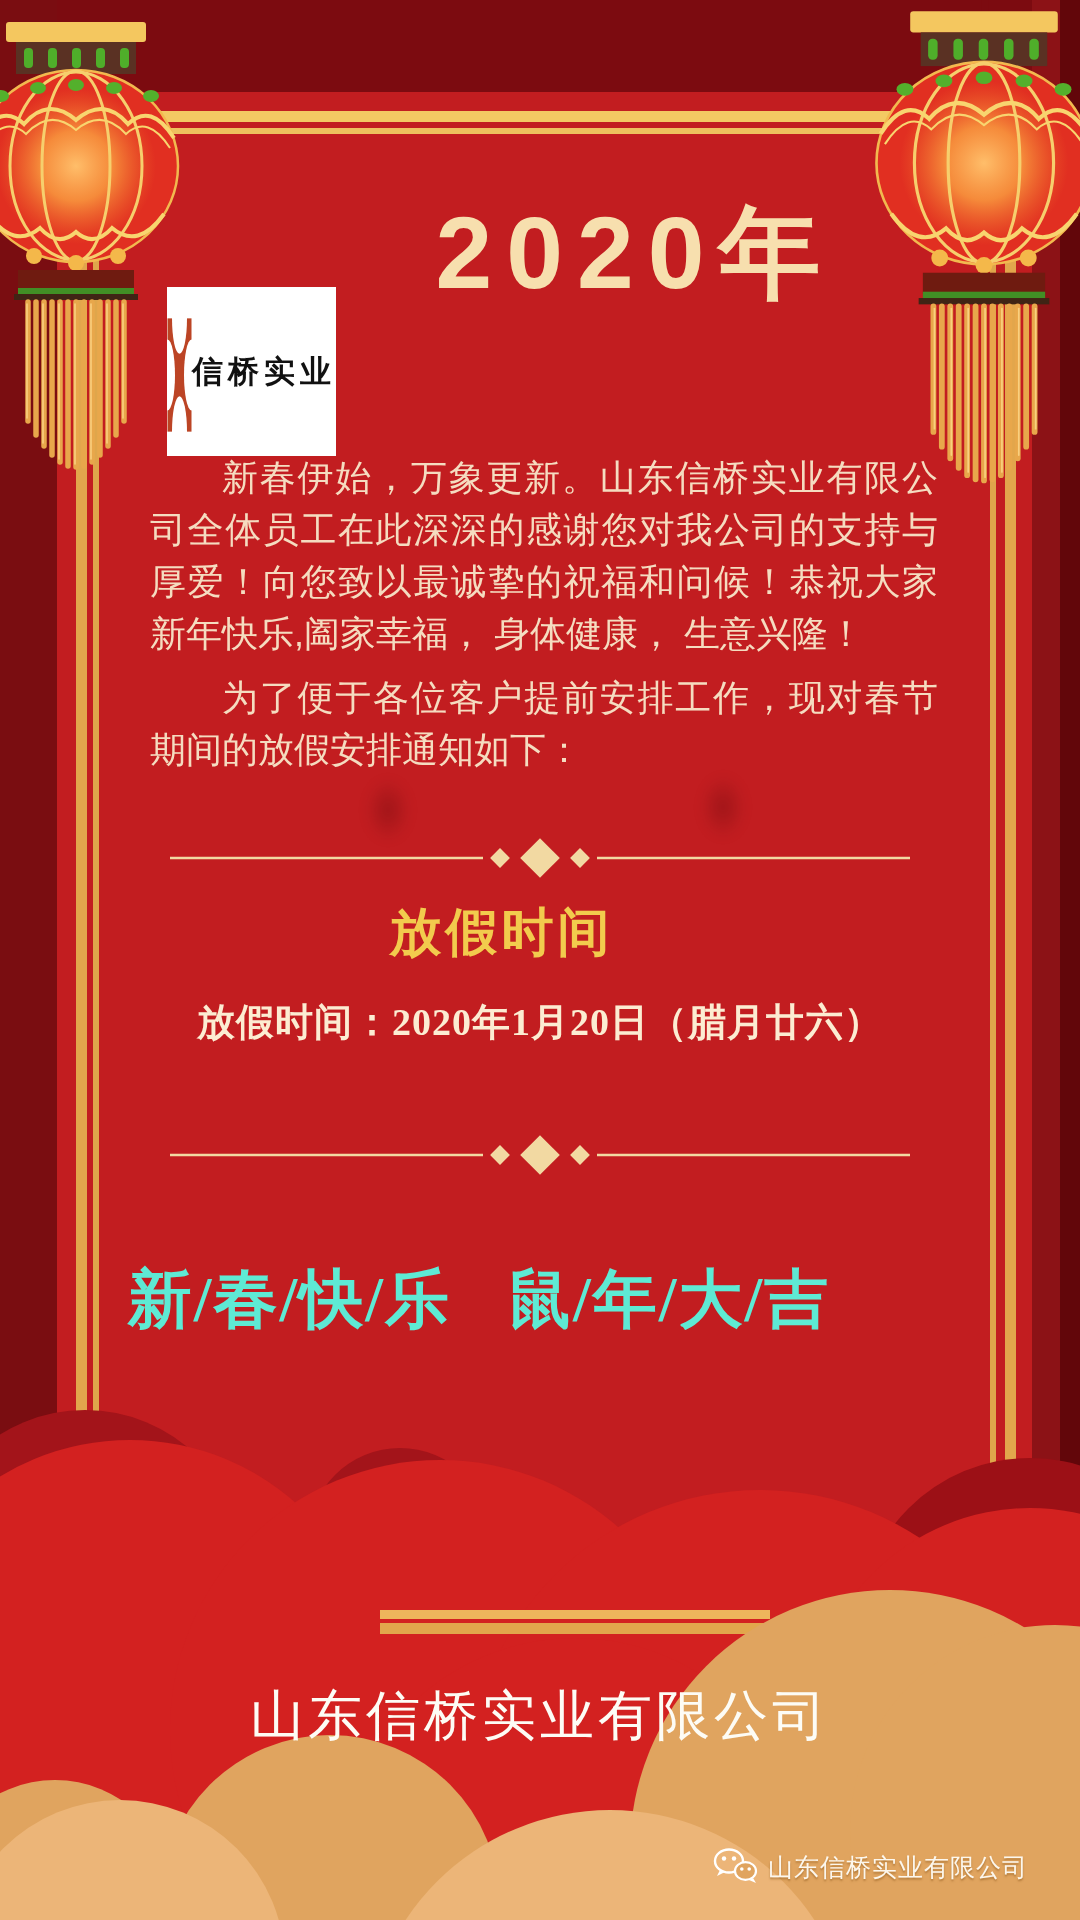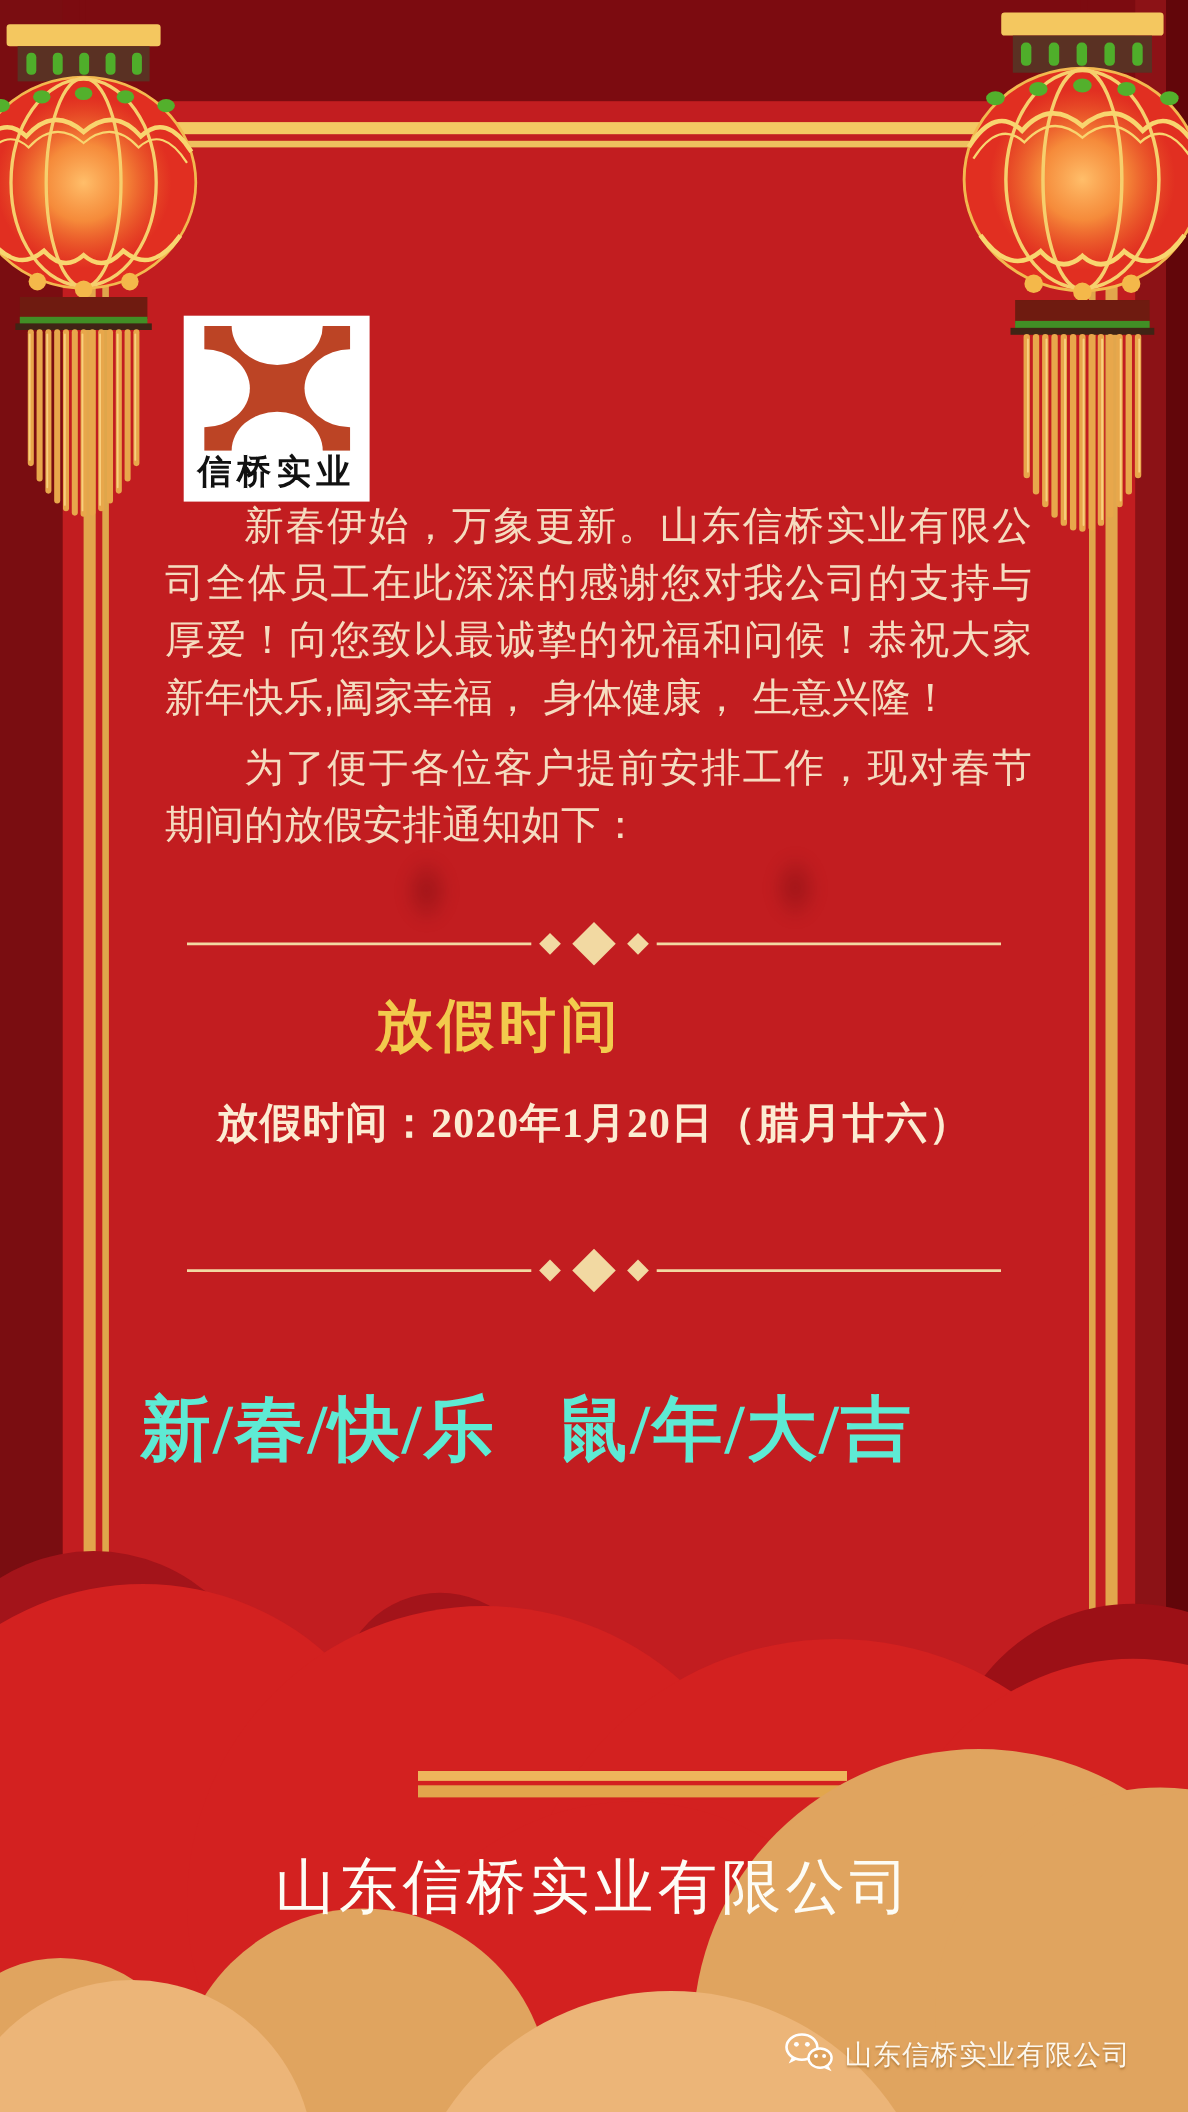--- a/index.html
+++ b/index.html
@@ -17,42 +17,42 @@
   .frame-outer{position:absolute;left:76px;top:111px;right:64px;bottom:287px;
     border:11px solid;border-color:#f3c963 #e2a64c #e8b156 #e2a64c;}
   .frame-inner{position:absolute;left:93px;top:128px;right:84px;bottom:302px;
     border:6px solid;border-color:#eec05e #dfa64b #e2a64c #dfa64b;}
   .soft-spot{position:absolute;width:46px;height:64px;border-radius:50%;
     background:radial-gradient(ellipse at center, rgba(120,12,16,0.45), rgba(120,12,16,0) 70%);
     filter:blur(5px);}
   .lantern{position:absolute;}
   
   .logo{position:absolute;left:167px;top:287px;width:169px;height:169px;background:#ffffff;
-    display:flex;flex-direction:column;align-items:center;}
+    display:flex;flex-direction:row;align-items:center;}
   .logo svg{margin-top:7px;}
   .logo-text{font-family:"Liberation Serif", serif;font-weight:bold;color:#111;
     font-size:31px;letter-spacing:5px;line-height:34px;white-space:nowrap;}
   
   .title1{position:absolute;top:186px;left:0;width:1080px;text-align:center;
     font-size:102px;font-weight:800;color:#f7dfae;letter-spacing:14px;
     padding-left:190px;box-sizing:border-box;white-space:nowrap;}
   .title2{position:absolute;top:328px;left:0;width:1080px;text-align:center;
     font-size:98px;font-weight:800;color:#f7dfae;letter-spacing:8px;
     padding-left:230px;box-sizing:border-box;white-space:nowrap;}
   
   .para{position:absolute;left:150px;width:788px;color:#f5dcc0;
     font-size:36px;line-height:52px;text-indent:2em;text-align:justify;}
   .para1{top:452px;}
   .para2{top:672px;}
   
   .divider{position:absolute;left:170px;width:740px;height:40px;}
   
   .schedule-heading{position:absolute;top:898px;left:0;width:907px;text-align:center;
     font-family:"Liberation Serif", serif;font-weight:bold;font-size:52px;
-    color:#f2cb4d;letter-spacing:4px;}
+    color:#f2cb4d;letter-spacing:4px;padding-left:48px;}
   .schedule{position:absolute;top:990px;left:0;width:1080px;text-align:center;
     font-family:"Liberation Serif", serif;font-weight:bold;font-size:38px;
     color:#fcecd2;line-height:65px;letter-spacing:1px;}
   
   .greeting{position:absolute;top:1256px;left:0;width:958px;text-align:center;
     font-family:"Liberation Serif", serif;font-weight:bold;font-size:64px;
     color:#5eead4;letter-spacing:2px;white-space:nowrap;}
   .greeting .gap{display:inline-block;width:56px;}
   
   .clouds{position:absolute;left:0;top:1400px;width:1080px;height:520px;}
@@ -156,20 +156,21 @@
     <svg width="138" height="118" viewBox="0 0 100 100" preserveAspectRatio="none">
       <rect x="2" y="2" width="96" height="96" fill="#bc4425"></rect>
       <circle cx="50" cy="2" r="30" fill="#ffffff"></circle>
       <circle cx="50" cy="98" r="30" fill="#ffffff"></circle>
       <circle cx="2" cy="50" r="30" fill="#ffffff"></circle>
       <circle cx="98" cy="50" r="30" fill="#ffffff"></circle>
     </svg>
     <div class="logo-text">信桥实业</div>
   </div>
 
+  <div class="title1">2020年</div>
 
   <div class="para para2">为了便于各位客户提前安排工作，现对春节期间的放假安排通知如下：</div>
   <div class="para para1">新春伊始，万象更新。山东信桥实业有限公司全体员工在此深深的感谢您对我公司的支持与厚爱！向您致以最诚挚的祝福和问候！恭祝大家新年快乐,阖家幸福， 身体健康， 生意兴隆！</div>
 
   <svg class="divider" style="top:838px;" viewBox="0 0 740 40">
     <line x1="0" y1="20" x2="313" y2="20" stroke="#f2d9a2" stroke-width="2.5"></line>
     <line x1="427" y1="20" x2="740" y2="20" stroke="#f2d9a2" stroke-width="2.5"></line>
     <rect x="356" y="6" width="28" height="28" transform="rotate(45 370 20)" fill="#f2d9a2"></rect>
     <rect x="323" y="13" width="14" height="14" transform="rotate(45 330 20)" fill="#f2d9a2"></rect>
     <rect x="403" y="13" width="14" height="14" transform="rotate(45 410 20)" fill="#f2d9a2"></rect>

